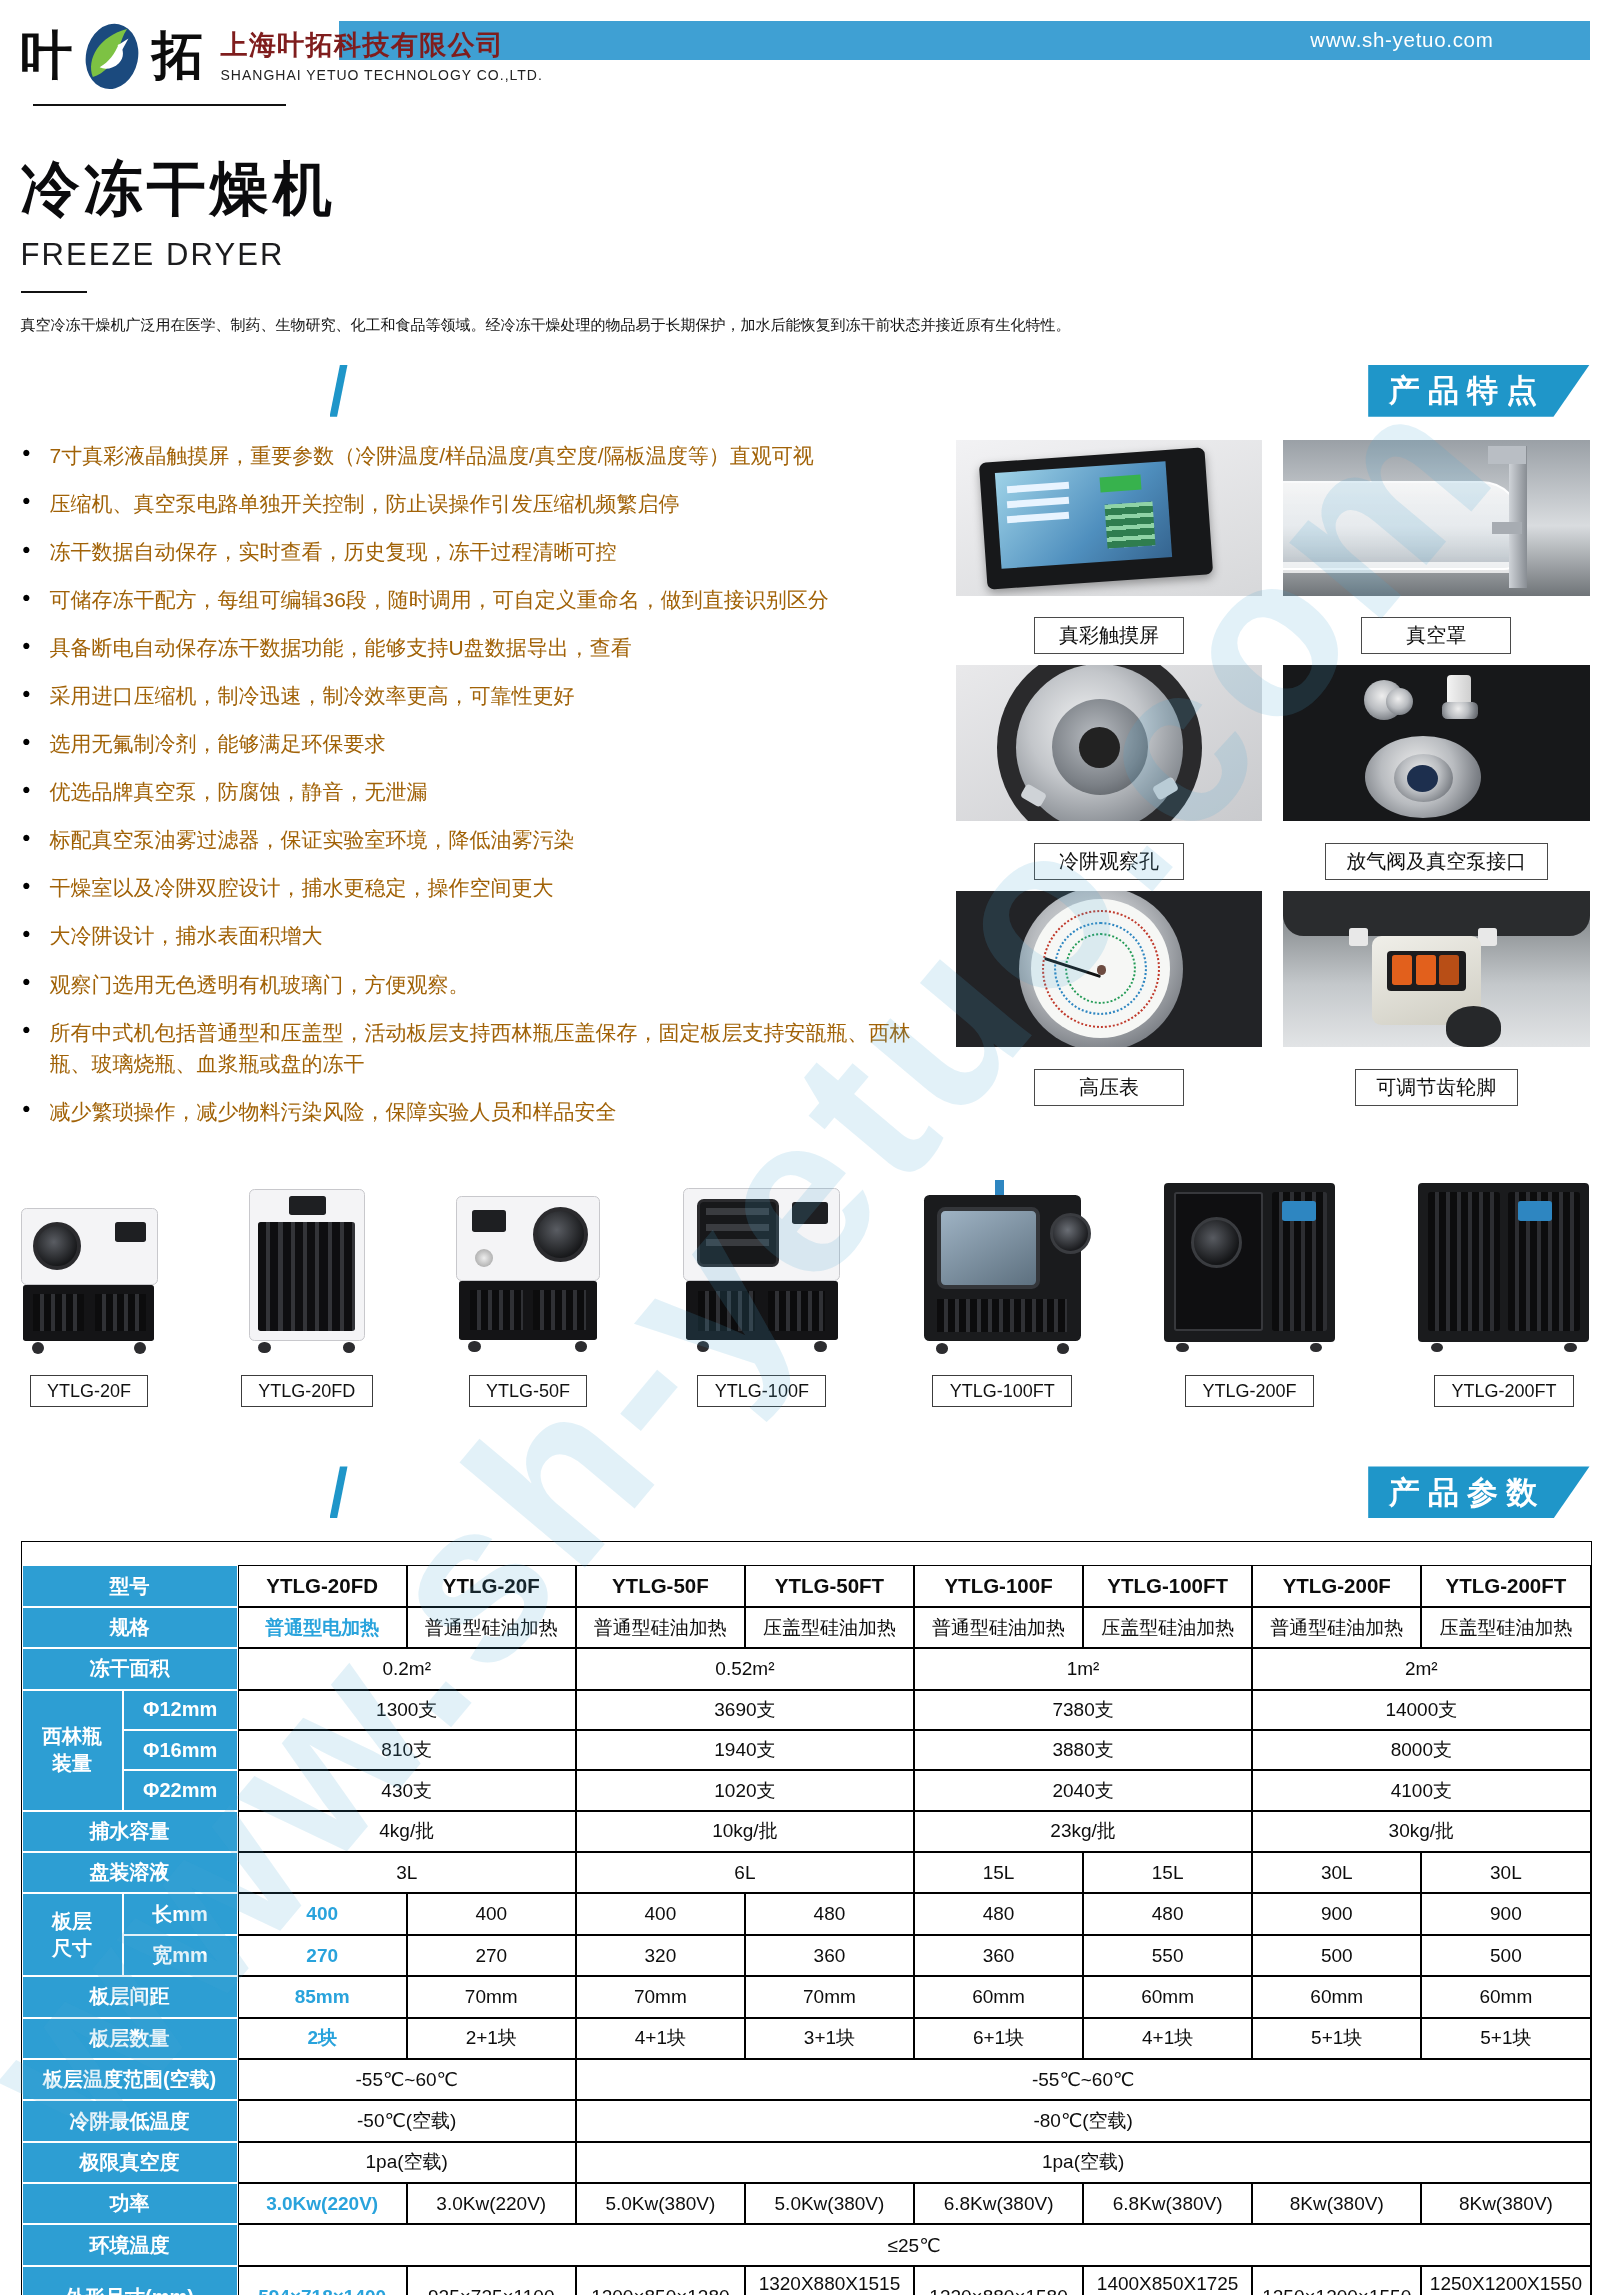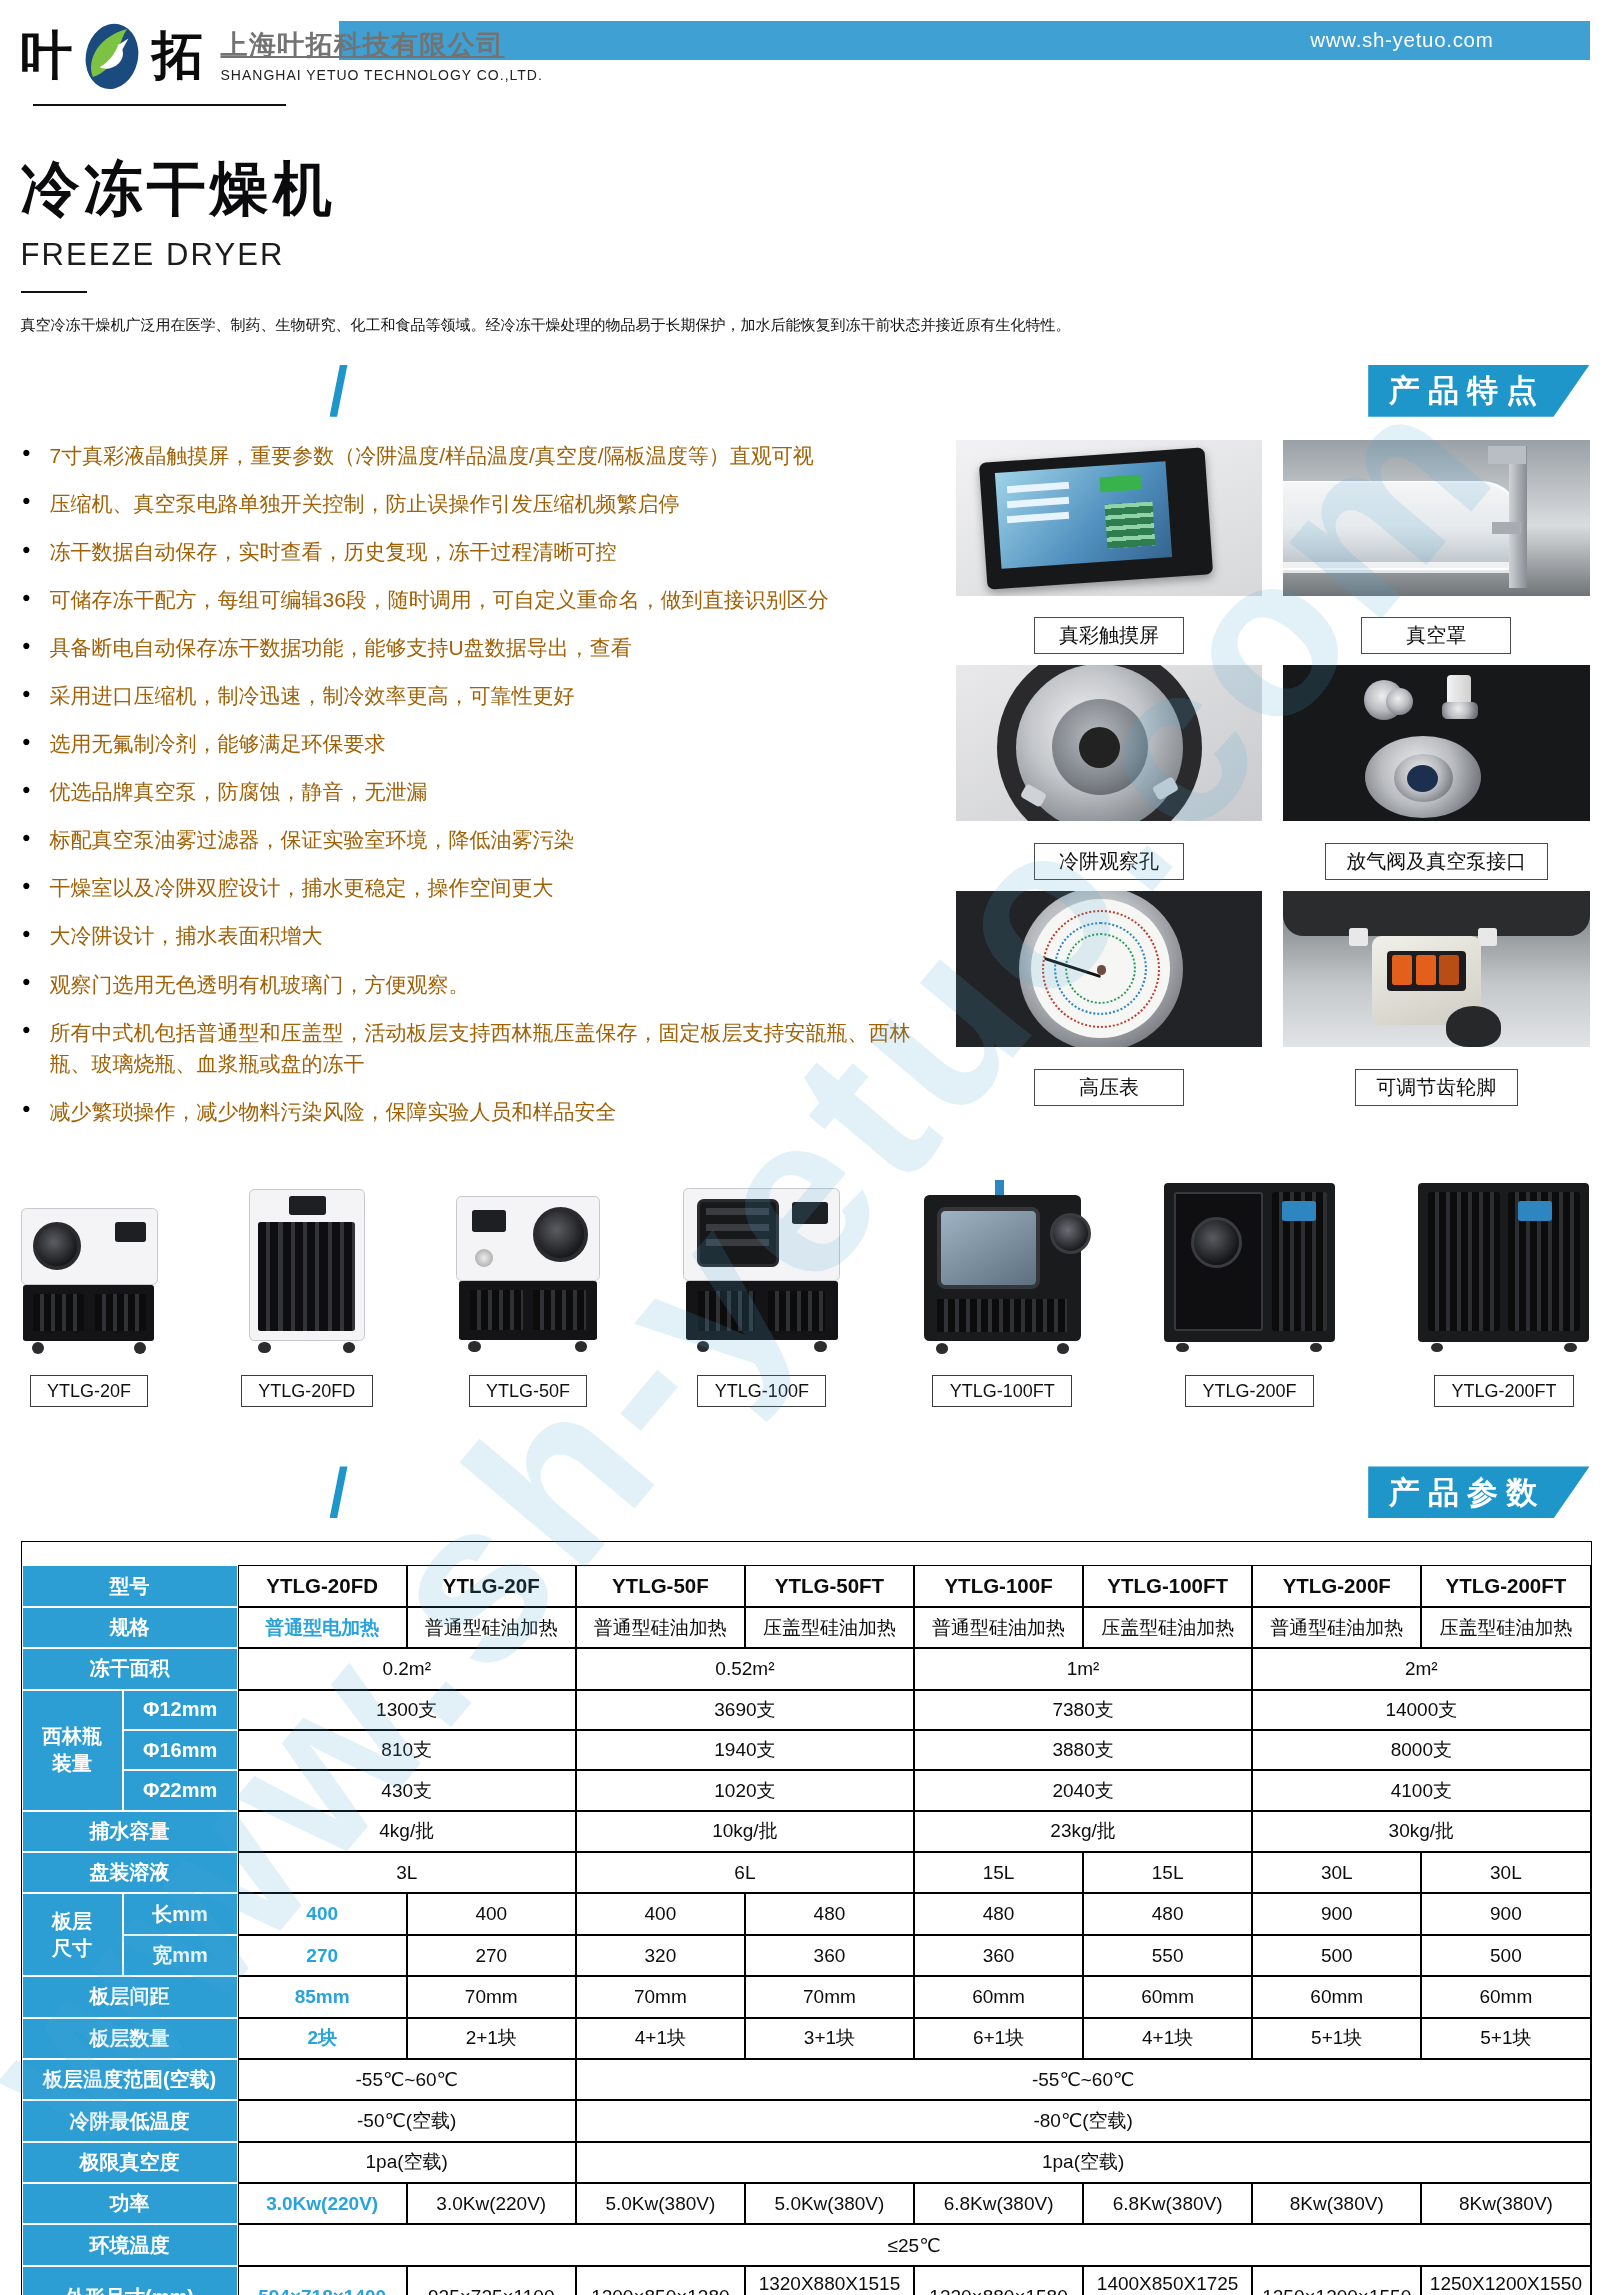--- a/index.html
+++ b/index.html
@@ -17,21 +17,21 @@
     font-size:226px; font-weight:700; letter-spacing:9.6px; white-space:nowrap;
     color:rgba(77,166,214,0.16); z-index:6; pointer-events:none;
   }
 
   
   .header { position:relative; height:120px; padding-top:18px; }
   .brand { display:flex; align-items:center; gap:6.8px; position:relative; z-index:2; }
   .logo-cn { font-size:52px; font-weight:700; color:#0c0c0c; line-height:1; }
   .logo-icon { width:66px; height:74px; flex:0 0 66px; }
   .company { margin-left:9.6px; }
-  .company-cn { font-size:27px; font-weight:700; letter-spacing:1.4px; color:#737373;text-decoration:underline; }
+  .company-cn { font-size:27px; font-weight:700; letter-spacing:1.4px; color:#7f1d1d; }
   .company-en { font-size:14px; letter-spacing:1px; color:#222; margin-top:4.1px; }
   .brand-rule { position:absolute; left:12.3px; top:104px; width:253px; height:2.1px; background:#111; }
   .top-banner {
     position:absolute; left:318px; right:0; top:20.5px; height:39px;
     background:#3fa0d3; display:flex; align-items:center; justify-content:flex-end;
     padding-right:96px; z-index:1;
   }
   .website { color:#fff; font-size:20.5px; letter-spacing:0.7px; }
 
   

